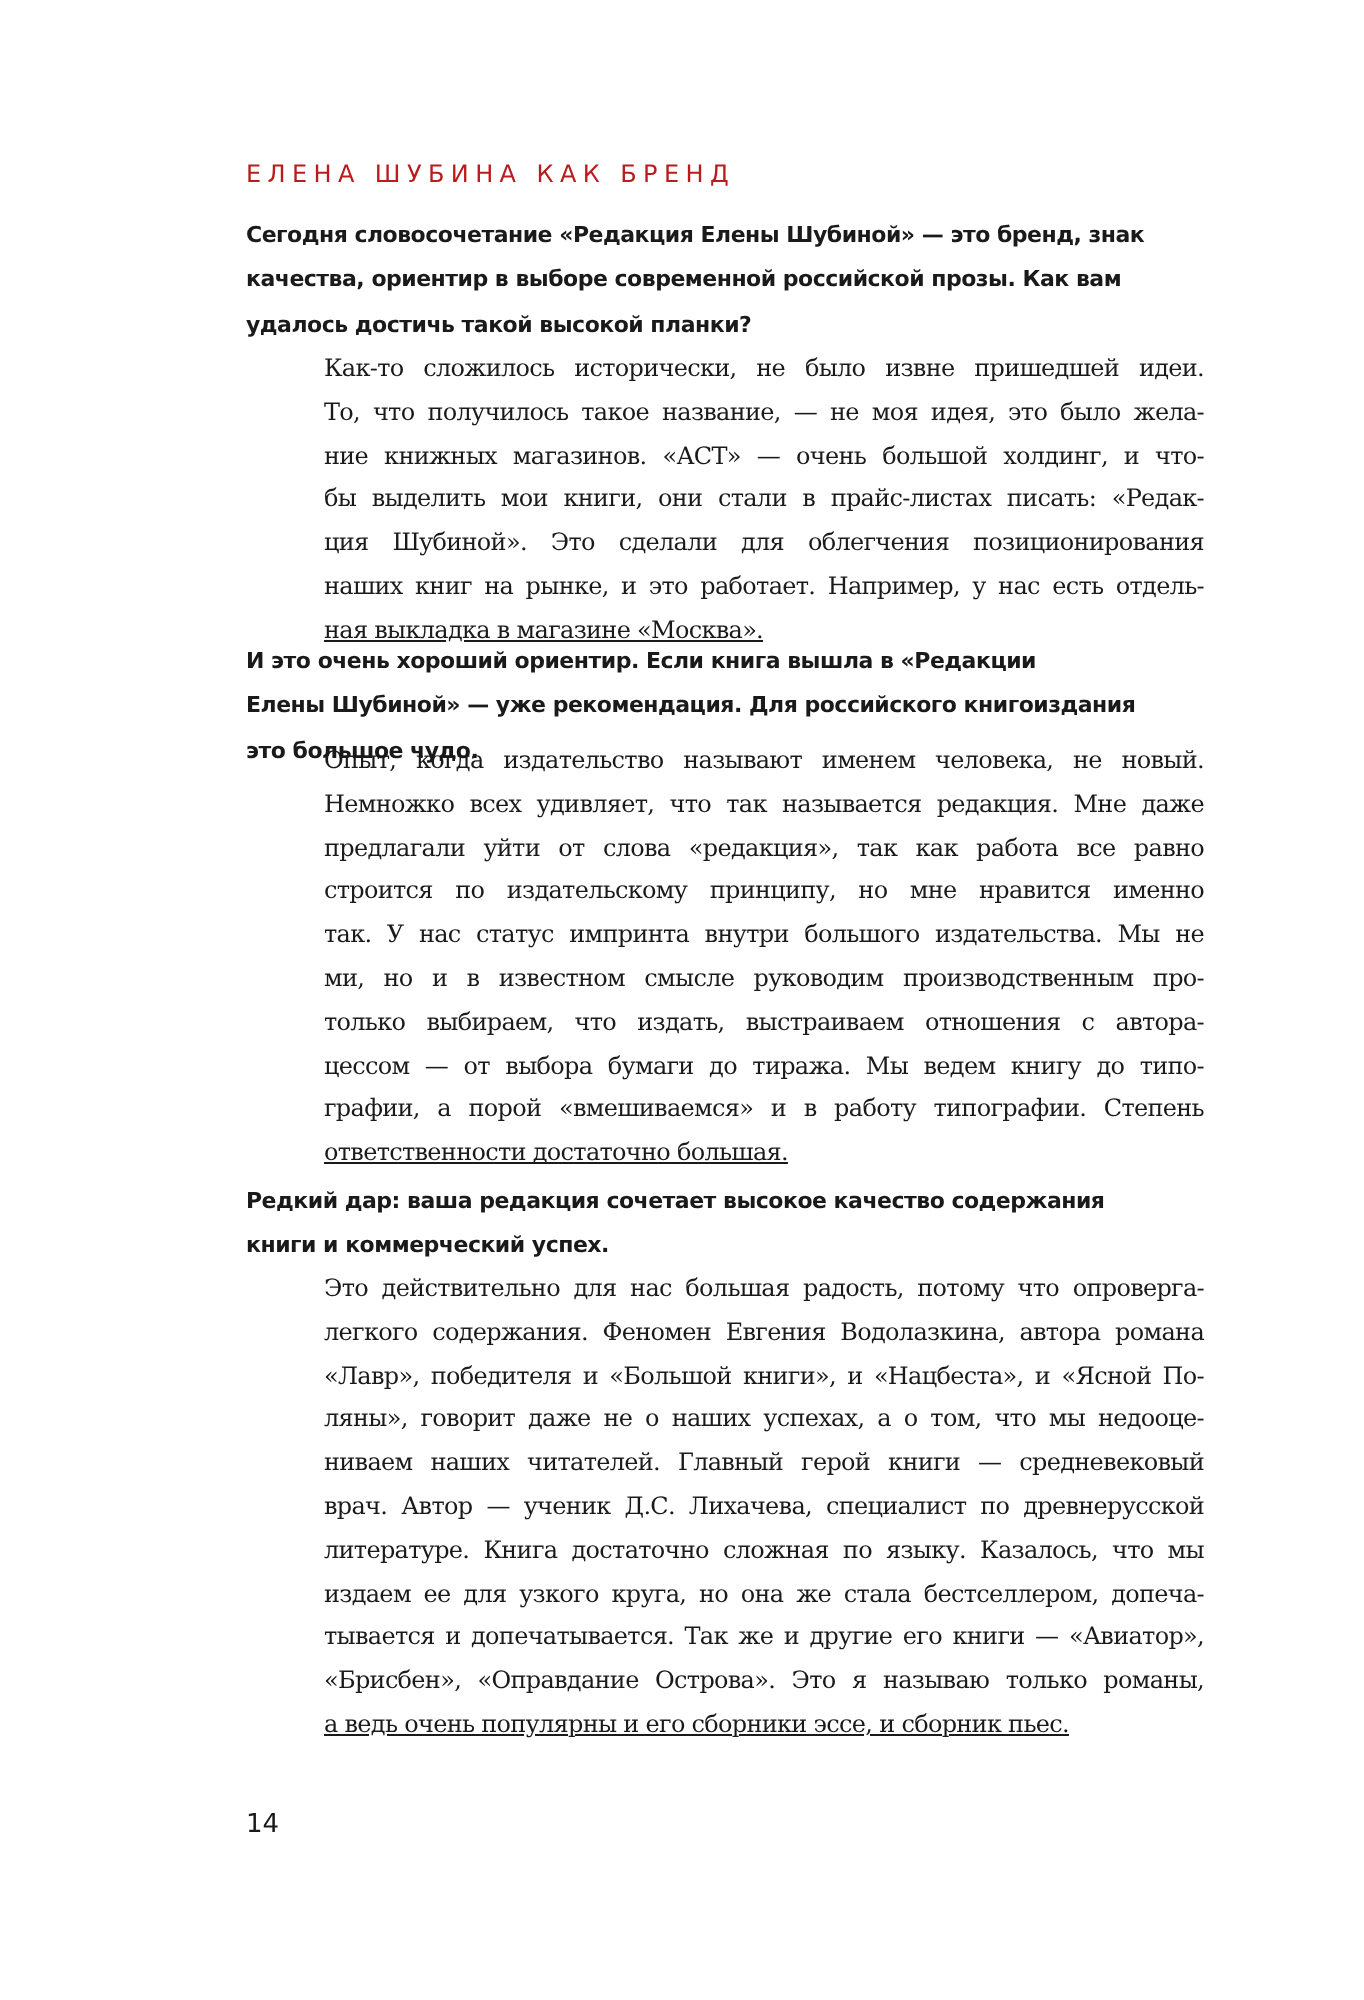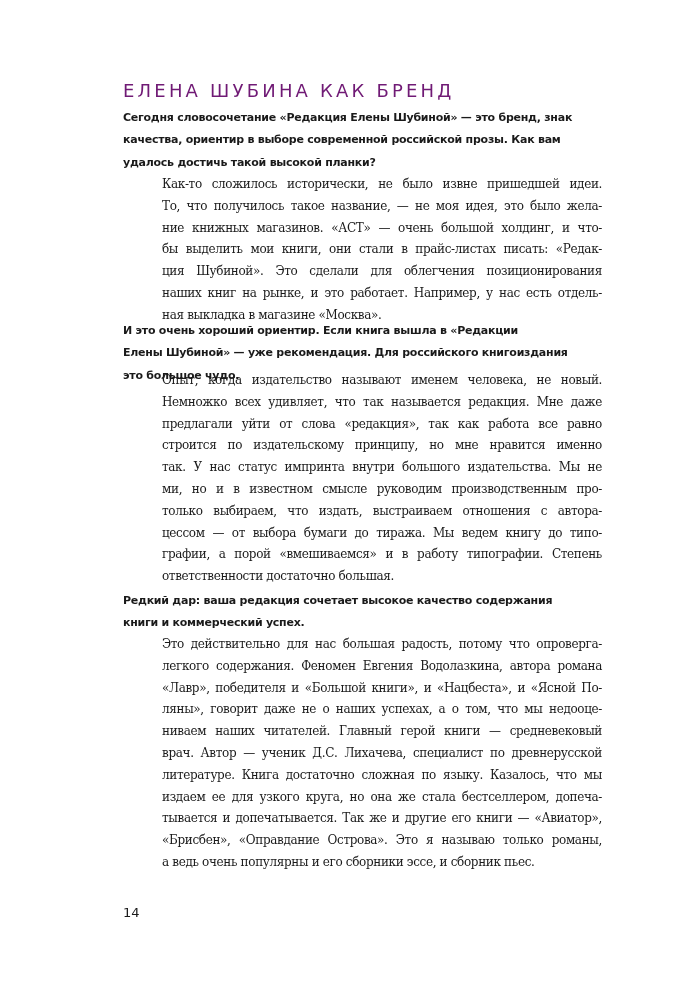--- a/index.html
+++ b/index.html
@@ -3,36 +3,36 @@
 <meta charset="utf-8">
 <style>
   html, body { margin: 0; padding: 0; }
   body {
     width: 682px; height: 1000px; background: #ffffff; position: relative;
     overflow: hidden; color: #1a1a1a;
   }
   .page { position: absolute; left: 123px; top: 0; width: 478px; }
   .heading {
     position: absolute; top: 80px; left: 0;
-    font-family: "DejaVu Sans", sans-serif; font-size: 18px; font-weight: normal;
-    letter-spacing: 3.2px; margin: 0; white-space: nowrap; color: #701a75;
+    font-family: "DejaVu Sans", sans-serif; font-size: 12px; font-weight: normal;
+    letter-spacing: 3.2px; margin: 0; white-space: nowrap; color: #b91c1c;
   }
   .q {
     position: absolute; left: 0; width: 480px;
     font-family: "DejaVu Sans", sans-serif; font-weight: bold; font-size: 11px;
     line-height: 22.3px; margin: 0; letter-spacing: -0.25px;
   }
   .q span { display: block; white-space: nowrap; }
   .a {
     position: absolute; left: 39px; width: 440px;
     font-family: "DejaVu Serif", serif; font-size: 12px; line-height: 21.8px;
     margin: 0; letter-spacing: -0.35px;
   }
   .a span { display: block; text-align: justify; text-align-last: justify; white-space: nowrap; height: 21.8px; }
-  .a span.last { text-align-last: left; }
+  .a span.last { text-align-last: left; text-decoration: underline; }
   .pagenum {
     position: absolute; left: 123px; top: 905px;
     font-family: "DejaVu Sans", sans-serif; font-size: 13px; margin: 0; text-align: right;
   }
 </style>
 </head>
 <body>
 
 <div class="page">
   <h2 class="heading">ЕЛЕНА ШУБИНА КАК БРЕНД</h2>

